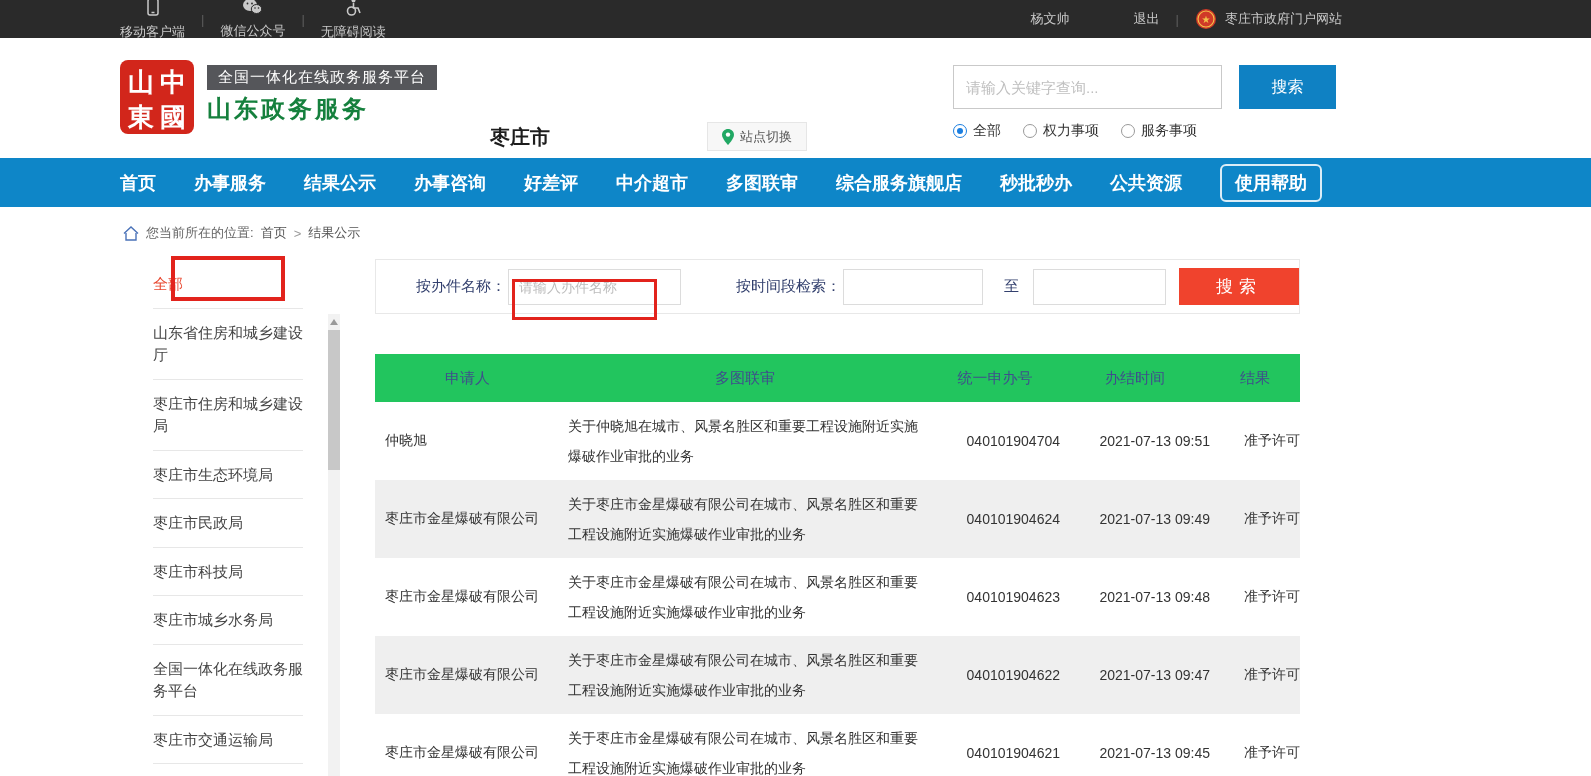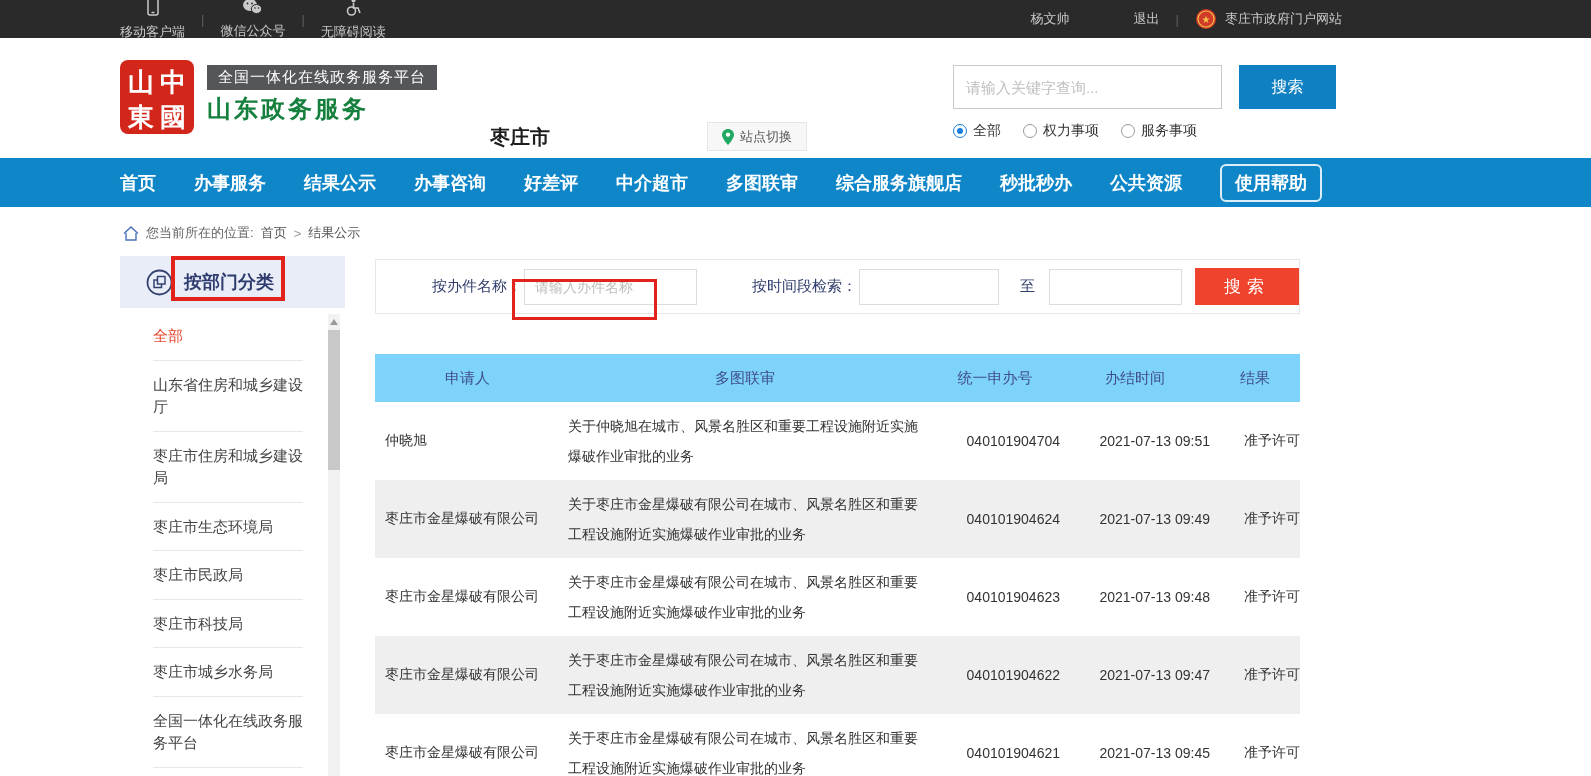--- a/index.html
+++ b/index.html
@@ -57,33 +57,33 @@
   .side-head-title { font-size:18px; font-weight:bold; color:#2e3b6e; margin-left:11px; }
   .side-list { padding:4px 0 0 33px; }
   .side-item { width:150px; font-size:15px; color:#434343; line-height:1.5; padding:13px 0 12px; border-bottom:1px solid #e7e7e7; cursor:pointer; }
   .side-item.active { color:#e8472f; }
   .side-scroll { position:absolute; left:208px; top:58px; width:12px; height:465px; background:#f2f2f2; }
   .scroll-up { position:absolute; left:2px; top:5px; width:0; height:0; border-left:4px solid transparent; border-right:4px solid transparent; border-bottom:6px solid #9a9a9a; }
   .scroll-thumb { position:absolute; left:0; top:16px; width:12px; height:140px; background:#c8c8c8; cursor:grab; }
 
   
   .main { margin-left:30px; width:925px; }
-  .filterbox { margin-top:3px; height:55px; border:1px solid #e8e8e8; display:flex; align-items:center; padding-left:56px; }
+  .filterbox { margin-top:3px; height:55px; border:1px solid #e8e8e8; display:flex; align-items:center; padding-left:40px; }
   .flabel { font-size:15px; color:#33406e; white-space:nowrap; }
   .finput { height:36px; border:1px solid #dcdcdc; outline:none; font-size:14px; color:#333; padding:0 10px; }
   .finput::placeholder { color:#bdbdbd; }
   .fi-name { width:173px; margin-left:2px; margin-right:55px; }
   .fi-from { width:140px; margin-left:2px; }
   .fto { margin:0 14px 0 21px; font-size:15px; color:#33406e; }
   .fi-to { width:133px; }
   .fsearch-btn { width:121px; height:37px; margin-left:13px; background:#f0432d; border:none; color:#fff; font-size:17px; letter-spacing:6px; cursor:pointer; }
 
   
   .table { margin-top:40px; }
-  .thead { height:48px; background:#7dd3fc; display:flex; align-items:center; }
+  .thead { height:48px; background:#22c55e; display:flex; align-items:center; }
   .th { font-size:15px; color:#3f4e8c; text-align:center; }
   .c1 { width:185px; } .c2 { width:370px; } .c3 { width:130px; } .c4 { width:150px; } .c5 { width:90px; }
   .trow { min-height:78px; display:flex; align-items:center; font-size:14px; color:#333; cursor:pointer; }
   .trow.alt { background:#efefef; }
   .td { text-align:right; }
   .td.c1 { text-align:left; padding-left:10px; }
   .td.c2 { text-align:left; padding-left:8px; }
   .td.c2 .title-text { width:356px; line-height:30px; }
 
   
@@ -224,30 +224,20 @@
     </span>
     <span>您当前所在的位置:</span>
     <span class="crumb-link">首页</span>
     <span class="crumb-sep">&gt;</span>
     <span class="crumb-link">结果公示</span>
   </div>
 
   <div class="content">
 
     <aside class="sidebar">
-      <div class="side-head">
-        <span class="icon">
-          <svg width="27" height="27" viewBox="0 0 27 27">
-              <circle cx="13.5" cy="13.5" r="12" fill="none" stroke="#33416e" stroke-width="1.8"></circle>
-              <rect x="8" y="11" width="7.5" height="7.5" fill="none" stroke="#33416e" stroke-width="1.5"></rect>
-              <rect x="11.5" y="7.5" width="7.5" height="7.5" fill="#e9edf8" stroke="#33416e" stroke-width="1.5"></rect>
-            </svg>
-        </span>
-        <span class="side-head-title">按部门分类</span>
-      </div>
       <div class="side-list">
           <div class="side-item active">全部</div>
           <div class="side-item">山东省住房和城乡建设厅</div>
           <div class="side-item">枣庄市住房和城乡建设局</div>
           <div class="side-item">枣庄市生态环境局</div>
           <div class="side-item">枣庄市民政局</div>
           <div class="side-item">枣庄市科技局</div>
           <div class="side-item">枣庄市城乡水务局</div>
           <div class="side-item">全国一体化在线政务服务平台</div>
           <div class="side-item">枣庄市交通运输局</div>

